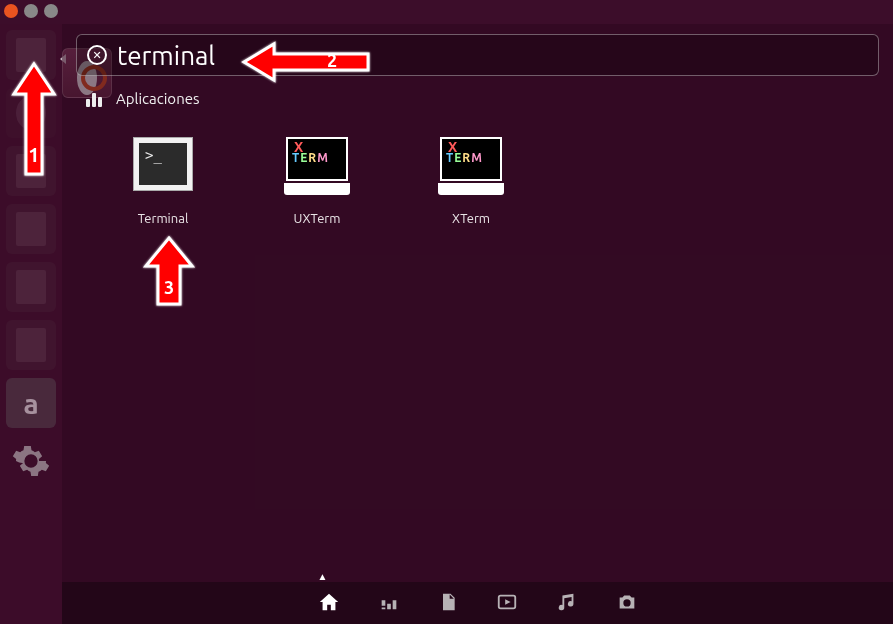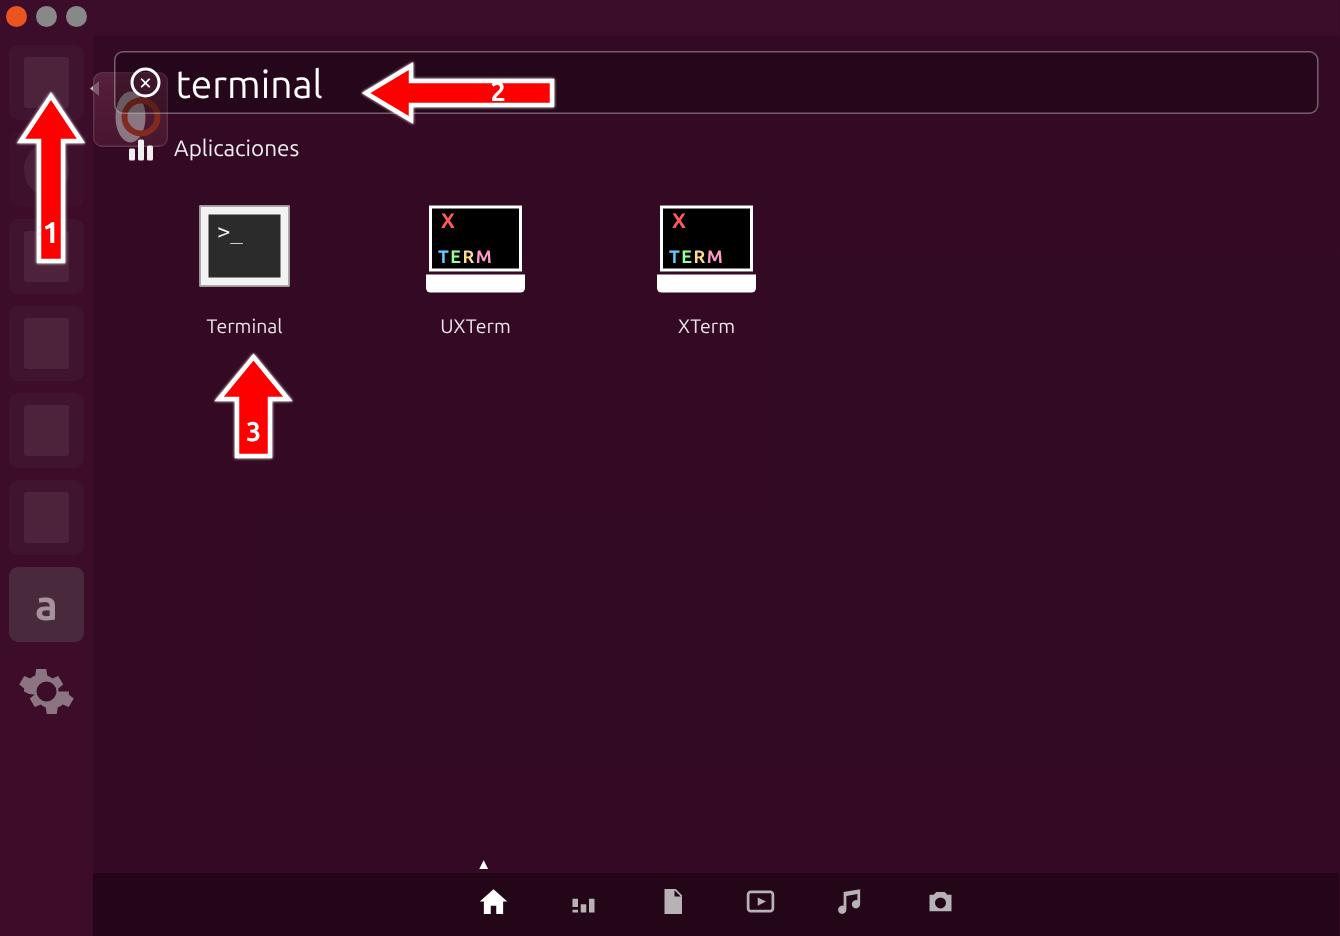--- a/index.html
+++ b/index.html
@@ -195,21 +195,21 @@
   padding: 4px 6px;
 }
 .xterm-monitor {
   width: 62px; height: 44px;
   background: #000;
   border: 2px solid #fff;
   margin: 0 auto;
   position: relative;
 }
 .xterm-monitor .x-red { color: #ff5a5a; font-weight: bold; font-size: 14px; position: absolute; top: 0; left: 6px; }
-.xterm-monitor .term { font-size: 12px; font-weight: bold; position: absolute; top: 26px; left: 4px; letter-spacing: 1px; }
+.xterm-monitor .term { font-size: 12px; font-weight: bold; position: absolute; top: 12px; left: 4px; letter-spacing: 1px; }
 .xterm-monitor .term .t1{color:#6cf}
 .xterm-monitor .term .t2{color:#9f9}
 .xterm-monitor .term .t3{color:#fd8}
 .xterm-monitor .term .t4{color:#f9c}
 .xterm-keyboard {
   width: 66px; height: 12px;
   background: #fff;
   margin: 2px auto 0;
   border-radius: 0 0 3px 3px;
 }

